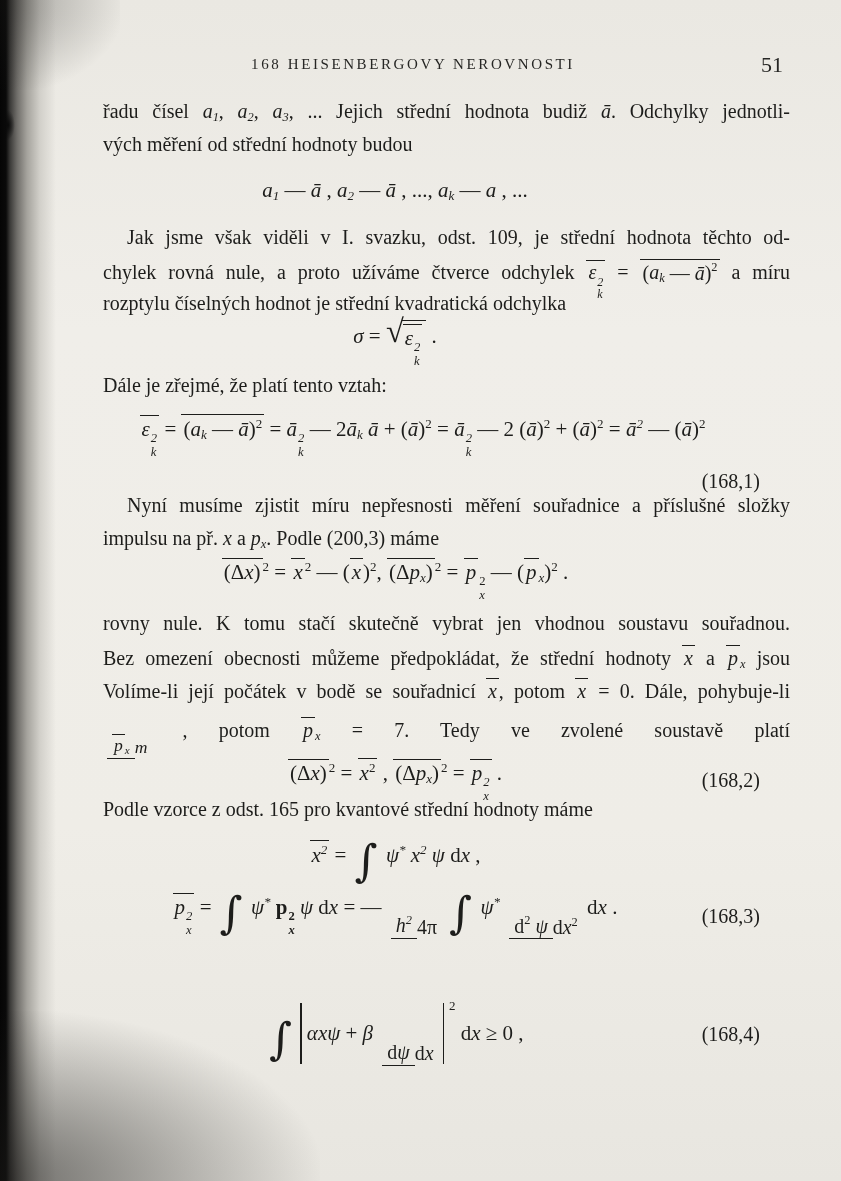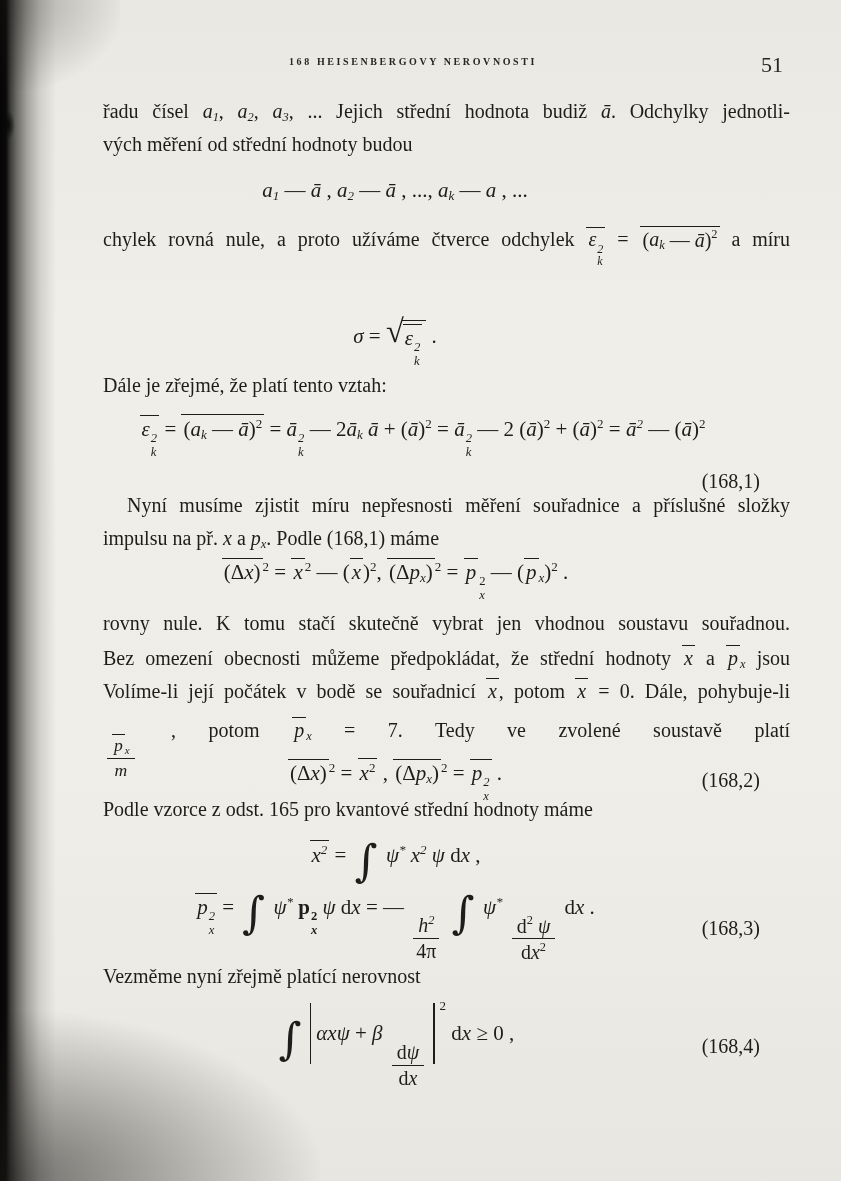--- a/index.html
+++ b/index.html
@@ -27,21 +27,21 @@
     background:radial-gradient(ellipse at 0% 0%,rgba(25,24,22,.35),rgba(25,24,22,0) 75%);
   }
   .ink-smudge{
     position:absolute;left:1px;top:110px;width:14px;height:30px;pointer-events:none;
     background:radial-gradient(ellipse at center,rgba(8,8,8,.95),rgba(8,8,8,0) 70%);
   }
   
   .running-head{position:absolute;top:56px;left:55px;right:40px;height:26px;}
   .head-title{
     display:block;text-align:center;
-    font-size:10px;font-weight:bold;letter-spacing:2.6px;color:#262624;
+    font-size:15px;font-weight:normal;letter-spacing:2.6px;color:#262624;
     padding-right:30px;
   }
   .page-num{position:absolute;right:18px;top:-4px;font-size:22px;color:#262624;}
   
   .block{position:absolute;left:55px;right:51px;}
   .para{font-size:20px;color:#1d1d1b;margin-left:48px;}
   .line{height:33px;white-space:nowrap;}
   .line.just{text-align:justify;text-align-last:justify;white-space:normal;height:33px;overflow:visible;}
   .line.ind{text-indent:24px;}
   .line:has(.frac){height:46px;padding-top:6px;}
@@ -56,21 +56,21 @@
   .bf{font-weight:bold;font-style:normal;}
   .sup{font-size:0.62em;vertical-align:0.62em;letter-spacing:0;}
   .sub{font-size:0.62em;vertical-align:-0.25em;}
   .stack{
     display:inline-flex;flex-direction:column;align-items:flex-start;
     font-size:0.60em;line-height:1.05;vertical-align:-0.55em;margin-left:1px;
   }
   .stack .srow{display:block;}
   .bar{display:inline-block;border-top:1.4px solid #1d1d1b;padding:1.5px 2px 0 2px;line-height:1.05;}
   .frac{
-    display:inline-flex;flex-direction:column;align-items:center;
+    display:inline-flex;flex-direction:row;align-items:center;
     vertical-align:-0.95em;margin:0 4px;line-height:1.15;font-size:0.95em;
   }
   .frac .num{border-bottom:1.3px solid #1d1d1b;padding:0 5px 1px;}
   .frac .den{padding-top:1px;}
   .para .frac{font-size:0.88em;vertical-align:-0.85em;}
   .sqrt{display:inline-flex;align-items:flex-start;}
   .radical{font-size:1.55em;line-height:0.75;transform:translateY(-0.02em);}
   .sqrt-body{border-top:1.4px solid #1d1d1b;padding:3px 4px 0 1px;margin-left:-2px;}
   .int{font-style:normal;font-size:2.1em;line-height:0;vertical-align:-0.32em;margin:0 3px;font-family:"DejaVu Serif","Liberation Serif",serif;}
   .tallbar{display:inline-block;width:1.5px;height:2.9em;background:#1d1d1b;vertical-align:-1.15em;margin:0 5px;}
@@ -89,24 +89,26 @@
     <span class="head-title">168 HEISENBERGOVY NEROVNOSTI</span>
     <span class="page-num">51</span>
   </header>
 
   <div class="block para" style="top:100px">
       <div class="line just"><span>řadu čísel </span><span class="it">a<span class="sub it">1</span></span><span>, </span><span class="it">a<span class="sub it">2</span></span><span>, </span><span class="it">a<span class="sub it">3</span></span><span>, ... Jejich střední hodnota budiž </span><span class="it">ā</span><span>. Odchylky jednotli-</span></div>
       <div class="line"><span>vých měření od střední hodnoty budou</span></div>
     </div>
   <div class="block formula" style="top:177px"><div class="frow"><span class="it">a<span class="sub it">1</span></span><span> — </span><span class="it">ā</span><span> , </span><span class="it">a<span class="sub it">2</span></span><span> — </span><span class="it">ā</span><span> , ..., </span><span class="it">a<span class="sub it">k</span></span><span> — </span><span class="it">a</span><span> , ...</span></div></div>
   <div class="block para" style="top:226px">
+      <div class="line just ind"><span>Jak jsme však viděli v I. svazku, odst. 109, je střední hodnota těchto od-</span></div>
       <div class="line just"><span>chylek rovná nule, a proto užíváme čtverce odchylek </span><span class="bar"><span class="it">ε<span class="stack">
               <span class="srow">2</span>
               <span class="srow it">k</span>
             </span></span></span><span> = </span><span class="bar"><span>(</span><span class="it">a<span class="sub it">k</span></span><span> — </span><span class="it">ā</span><span>)</span><span><span class="sup">2</span></span></span><span> a míru</span></div>
+      <div class="line"><span>rozptylu číselných hodnot je střední kvadratická odchylka</span></div>
     </div>
   <div class="block formula" style="top:320px"><div class="frow"><span class="it">σ</span><span> = </span><span class="sqrt">
           <span class="radical">√</span>
           <span class="sqrt-body"><span class="bar"><span class="it">ε<span class="stack">
                   <span class="srow">2</span>
                   <span class="srow it">k</span>
                 </span></span></span></span>
         </span><span> .</span></div></div>
   <div class="block para" style="top:374px">
       <div class="line"><span>Dále je zřejmé, že platí tento vztah:</span></div>
@@ -116,21 +118,21 @@
               <span class="srow it">k</span>
             </span></span></span><span> = </span><span class="bar"><span>(</span><span class="it">a<span class="sub it">k</span></span><span> — </span><span class="it">ā</span><span>)</span><span><span class="sup">2</span></span></span><span> = </span><span class="it">ā<span class="stack">
             <span class="srow">2</span>
             <span class="srow it">k</span>
           </span></span><span> — 2</span><span class="it">ā<span class="sub it">k</span></span><span> </span><span class="it">ā</span><span> + (</span><span class="it">ā</span><span>)</span><span><span class="sup">2</span></span><span> = </span><span class="it">ā<span class="stack">
             <span class="srow">2</span>
             <span class="srow it">k</span>
           </span></span><span> — 2 (</span><span class="it">ā</span><span>)</span><span><span class="sup">2</span></span><span> + (</span><span class="it">ā</span><span>)</span><span><span class="sup">2</span></span><span> = </span><span class="it">ā<span class="sup">2</span></span><span> — (</span><span class="it">ā</span><span>)</span><span><span class="sup">2</span></span></div><div class="eqtag-below">(168,1)</div></div>
   <div class="block para" style="top:494px">
       <div class="line just ind"><span>Nyní musíme zjistit míru nepřesnosti měření souřadnice a příslušné složky</span></div>
-      <div class="line"><span>impulsu na př. </span><span class="it">x</span><span> a </span><span class="it">p<span class="sub it">x</span></span><span>. Podle (168,1) máme</span></div>
+      <div class="line"><span>impulsu na př. </span><span class="it">x</span><span> a </span><span class="it">p<span class="sub it">x</span></span><span>. Podle (200,3) máme</span></div>
     </div>
   <div class="block formula" style="top:558px"><div class="frow"><span class="bar"><span>(Δ</span><span class="it">x</span><span>)</span></span><span><span class="sup">2</span></span><span> = </span><span class="bar"><span class="it">x</span></span><span><span class="sup">2</span></span><span> — (</span><span class="bar"><span class="it">x</span></span><span>)</span><span><span class="sup">2</span></span><span>,   </span><span class="bar"><span>(Δ</span><span class="it">p<span class="sub it">x</span></span><span>)</span></span><span><span class="sup">2</span></span><span> = </span><span class="bar"><span class="it">p</span></span><span><span class="stack">
             <span class="srow">2</span>
             <span class="srow it">x</span>
           </span></span><span> — (</span><span class="bar"><span class="it">p</span></span><span><span class="sub it">x</span></span><span>)</span><span><span class="sup">2</span></span><span> .</span></div></div>
   <div class="block para" style="top:612px">
       <div class="line just"><span>rovny nule. K tomu stačí skutečně vybrat jen vhodnou soustavu souřadnou.</span></div>
       <div class="line just"><span>Bez omezení obecnosti můžeme předpokládat, že střední hodnoty </span><span class="bar"><span class="it">x</span></span><span> a </span><span class="bar"><span class="it">p</span></span><span><span class="sub it">x</span></span><span> jsou</span></div>
       <div class="line just"><span>Volíme-li její počátek v bodě se souřadnicí </span><span class="bar"><span class="it">x</span></span><span>, potom </span><span class="bar"><span class="it">x</span></span><span> = 0. Dále, pohybuje-li</span></div>
       <div class="line just"><span class="frac">
@@ -152,20 +154,17 @@
             </span></span></span><span> = </span><span class="int">∫</span><span> </span><span class="it">ψ<span class="sup">*</span></span><span> </span><span class="bf">p<span class="stack">
             <span class="srow">2</span>
             <span class="srow it">x</span>
           </span></span><span> </span><span class="it">ψ</span><span> d</span><span class="it">x</span><span> = — </span><span class="frac">
           <span class="num"><span class="it">h<span class="sup">2</span></span></span>
           <span class="den"><span>4π</span></span>
         </span><span> </span><span class="int">∫</span><span> </span><span class="it">ψ<span class="sup">*</span></span><span> </span><span class="frac">
           <span class="num"><span>d</span><span><span class="sup">2</span></span><span> </span><span class="it">ψ</span></span>
           <span class="den"><span>d</span><span class="it">x</span><span><span class="sup">2</span></span></span>
         </span><span> d</span><span class="it">x</span><span> .</span></div><span class="eqtag">(168,3)</span></div>
-  <div class="block para" style="top:965px">
-      <div class="line"><span>Vezměme nyní zřejmě platící nerovnost</span></div>
-    </div>
   <div class="block formula" style="top:1003px"><div class="frow"><span class="int">∫</span><span class="tallbar"></span><span class="it">α</span><span class="it">x</span><span class="it">ψ</span><span> + </span><span class="it">β</span><span> </span><span class="frac">
           <span class="num"><span>d</span><span class="it">ψ</span></span>
           <span class="den"><span>d</span><span class="it">x</span></span>
         </span><span class="tallbar"></span><span class="supTop"><span class="sup">2</span></span><span> d</span><span class="it">x</span><span> ≥ 0 ,</span></div><span class="eqtag">(168,4)</span></div>
 </div>
 
 </body></html>

